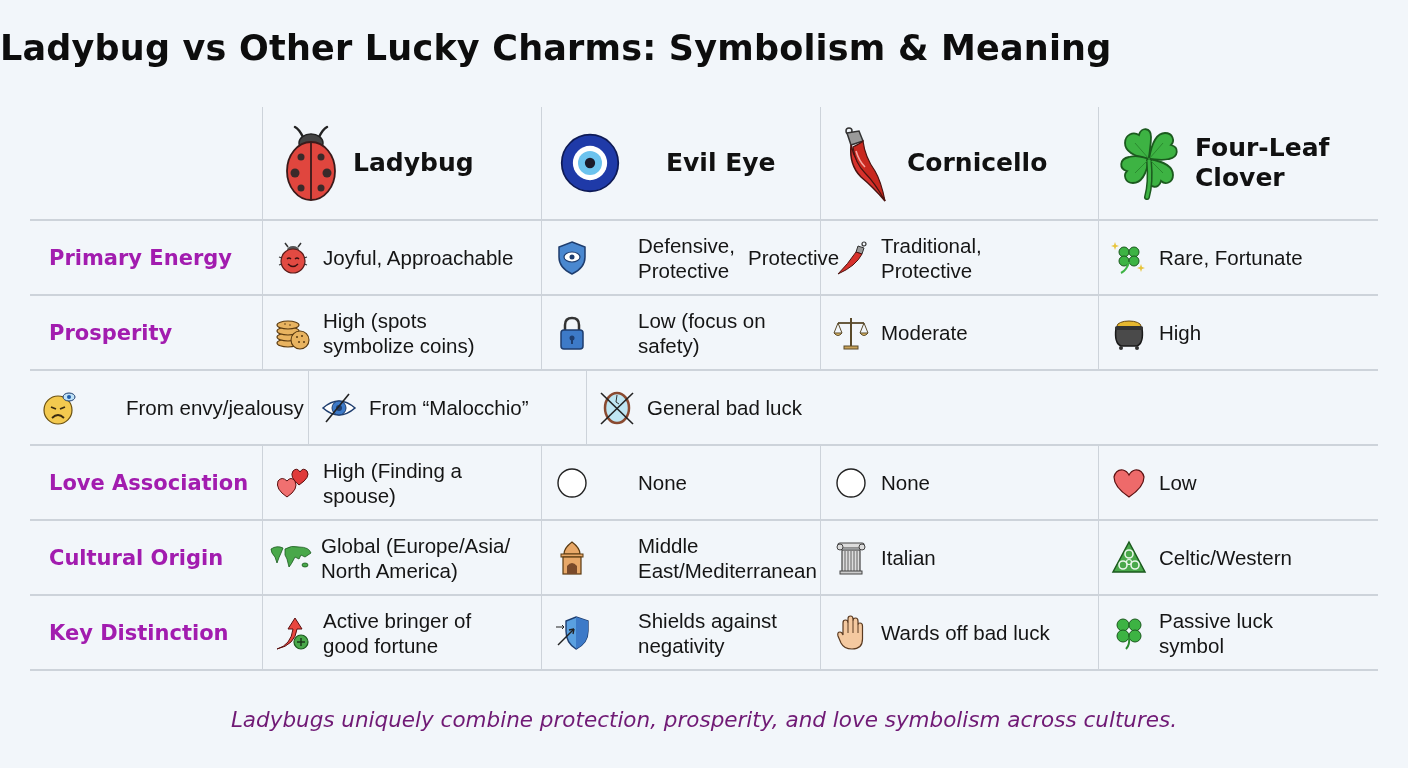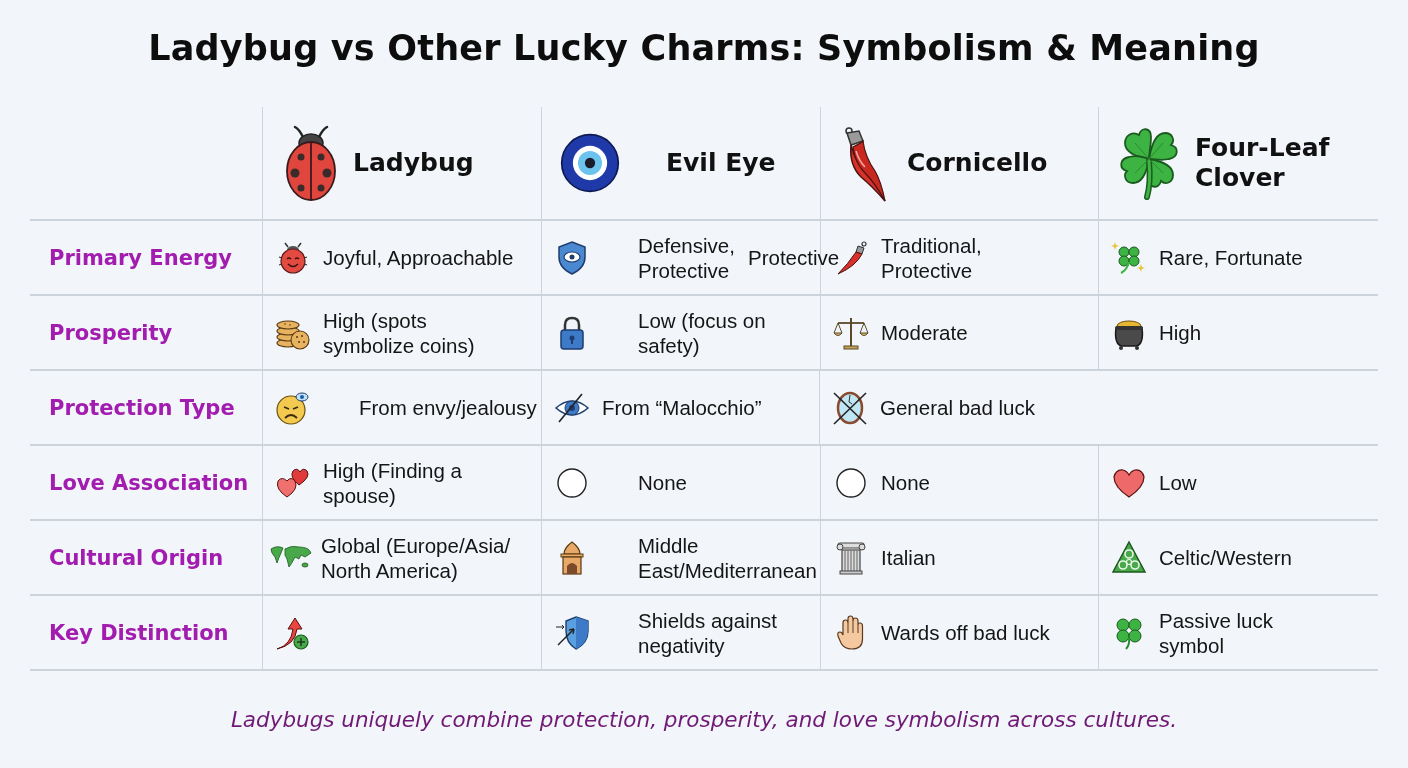--- a/index.html
+++ b/index.html
@@ -5,21 +5,21 @@
   * { box-sizing: border-box; margin: 0; padding: 0; }
   html, body {
     width: 1408px; height: 768px; overflow: hidden;
     background: #f1f5f9;
     font-family: "DejaVu Sans", "Liberation Sans", sans-serif;
     color: #111;
   }
   .page { position: relative; width: 1408px; height: 768px; background: #f2f6fa; }
   .title {
     position: absolute; top: 28px; left: 0; width: 1408px;
-    text-align: center; font-size: 35px; font-weight: bold; letter-spacing: 0.2px;
+    font-size: 35px; font-weight: bold; letter-spacing: 0.2px;
     color: #0d0d0d;
   }
   .table {
     position: absolute; left: 30px; top: 107px; width: 1348px;
   }
   .row { display: flex; border-bottom: 2px solid #cdd3da; }
   .row.header { height: 114px; }
   .row.body { height: 75px; }
   .cell {
     display: flex; align-items: center;
@@ -236,23 +236,20 @@
             <rect x="4" y="11" width="28" height="4" rx="2" fill="#333"></rect>
             <circle cx="10" cy="33" r="2" fill="#333"></circle>
               <circle cx="26" cy="33" r="2" fill="#333"></circle>
           </svg>
         </div>
         <div class="dtext">High</div>
       </div>
     </div>
 
     <div class="row body">
-      <div class="cell c0">
-          <span class="rowlabel">Protection Type</span>
-        </div>
       <div class="cell c2 dcell">
         <div class="dicon">
           <svg width="36" height="36" viewBox="0 0 36 36">
             <circle cx="16" cy="20" r="14" fill="#f3c94f" stroke="#6a5010" stroke-width="1.2"></circle>
             <path d="M9 17 L14 19 M23 17 L18 19" stroke="#3a2a10" stroke-width="1.8"></path>
             <path d="M10 28 Q16 22 22 28" stroke="#3a2a10" stroke-width="1.8" fill="none"></path>
             <ellipse cx="27" cy="7" rx="6" ry="4" fill="#bfe2f7" stroke="#1e3d6e" stroke-width="1"></ellipse>
             <circle cx="27" cy="7" r="2" fill="#1e5aa8"></circle>
           </svg>
         </div>
@@ -380,20 +377,21 @@
           <span class="rowlabel">Key Distinction</span>
         </div>
       <div class="cell c1 dcell">
         <div class="dicon">
           <svg width="36" height="36" viewBox="0 0 36 36">
             <path d="M2 34 Q16 30 18 14 L13 14 L20 3 L27 14 L22 14 Q20 30 2 34 Z" fill="#e8463e" stroke="#5a1010" stroke-width="1"></path>
             <circle cx="26" cy="27" r="7" fill="#49a84a" stroke="#1b5a1e" stroke-width="1.2"></circle>
             <path d="M26 23 V31 M22 27 H30" stroke="#1b3a1b" stroke-width="1.5"></path>
           </svg>
         </div>
+        <div class="dtext" style="width:180px;">Active bringer of good fortune</div>
       </div>
       <div class="cell c2 dcell">
         <div class="dicon">
           <svg width="36" height="36" viewBox="0 0 36 36">
             <path d="M22 2 L34 6 L34 16 Q34 28 22 34 Q12 28 12 16 L12 6 Z" fill="#5aa0e0" stroke="#1e3d6e" stroke-width="1.4"></path>
             <path d="M22 2 L34 6 L34 16 Q34 28 22 34 Z" fill="#3d7ac8"></path>
             <line x1="4" y1="30" x2="20" y2="14" stroke="#222" stroke-width="1.5"></line>
             <path d="M20 14 L15 15 M20 14 L19 19" stroke="#222" stroke-width="1.3"></path>
             <path d="M2 12 L10 12 M8 10 L10 12 L8 14" stroke="#222" stroke-width="1" fill="none"></path>
           </svg>

